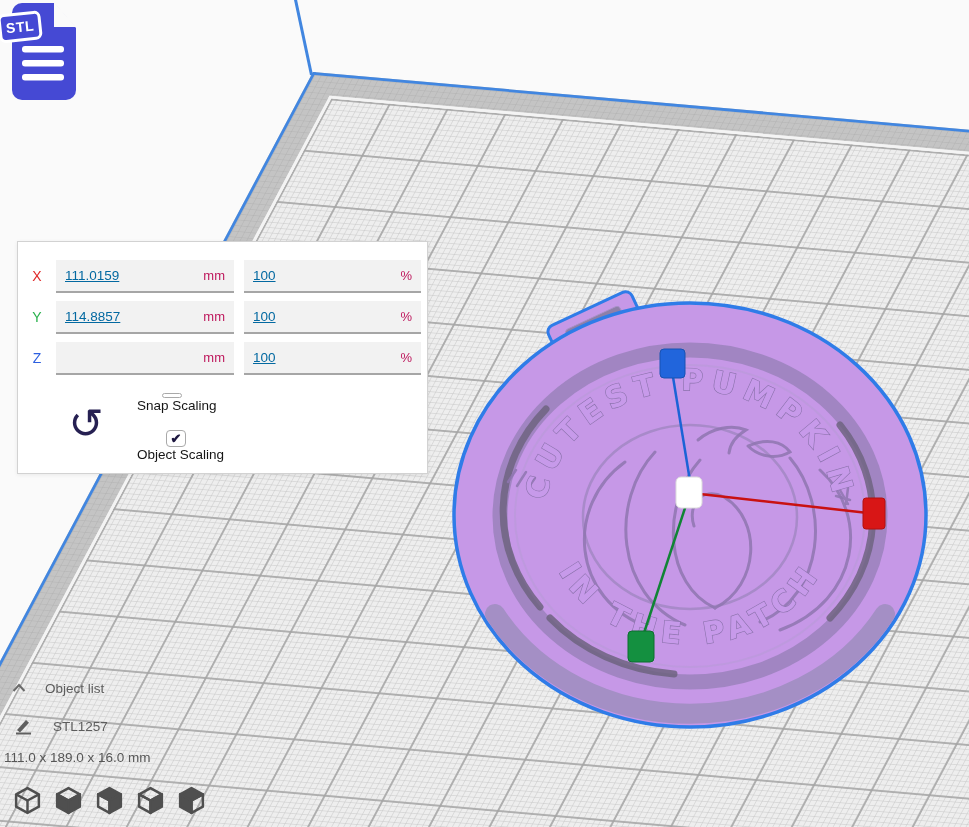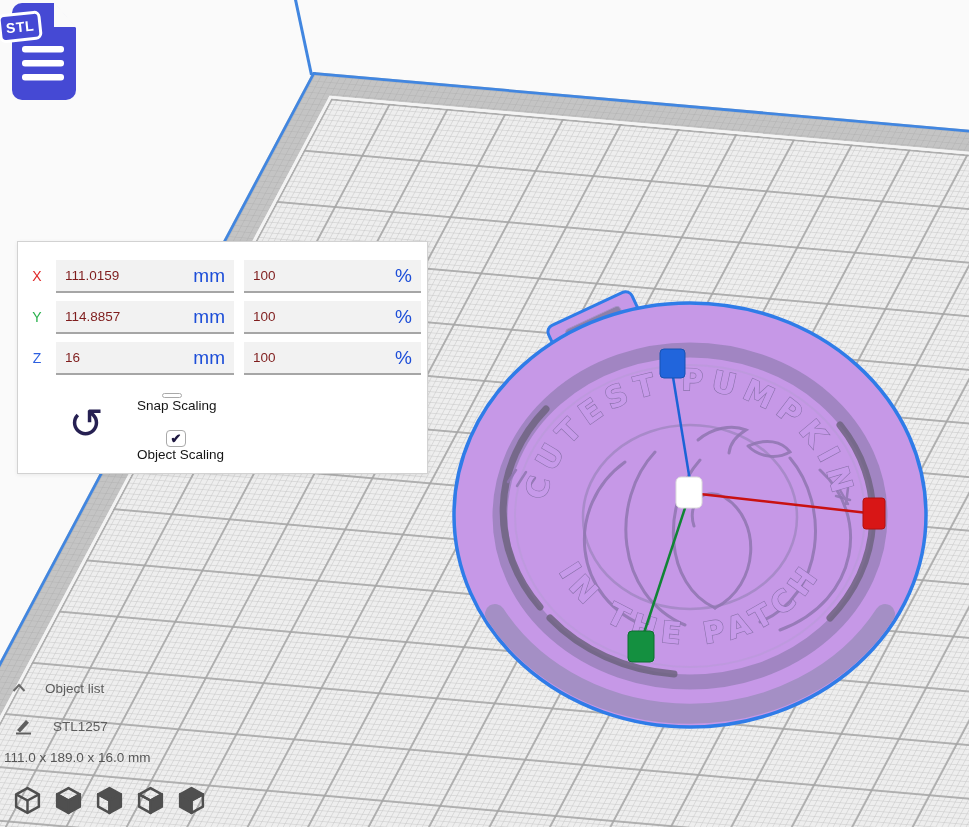--- a/index.html
+++ b/index.html
@@ -49,23 +49,23 @@
   .axis-label{position:absolute;left:0;top:0;width:18px;line-height:33px;
               text-align:center;font-size:14px;}
   .sp-row.rx .axis-label{color:var(--axis-x);}
   .sp-row.ry .axis-label{color:var(--axis-y);}
   .sp-row.rz .axis-label{color:var(--axis-z);}
   .field{position:absolute;top:0;height:33px;background:#f2f2f2;
          border-bottom:2px solid #a6a6a6;box-sizing:border-box;}
   .field.mm{left:28px;width:178px;}
   .field.pct{left:216px;width:177px;}
   .field input{border:0;background:transparent;outline:none;height:31px;
-               font-size:13.5px;color:#7f1d1d;padding:0 0 0 9px;width:120px;
-               font-family:"Liberation Sans",sans-serif;}
-  .unit{position:absolute;right:9px;top:0;line-height:31px;color:#1d4ed8;font-size:19px;}
+               font-size:13.5px;color:#0369a1;padding:0 0 0 9px;width:120px;
+               font-family:"Liberation Sans",sans-serif;text-decoration:underline;}
+  .unit{position:absolute;right:9px;top:0;line-height:31px;color:#be185d;font-size:13px;}
   .reset-btn{position:absolute;left:46px;top:160px;width:44px;height:48px;
              font-size:42px;color:#262052;line-height:44px;text-align:center;cursor:pointer;}
   .cbx-row{position:absolute;left:110px;height:20px;display:flex;align-items:center;flex-direction:column;}
   .cbx-row.snap{top:151px}.cbx-row.uniform{top:188px}
   .cbx{width:18px;height:18px;border:1.5px solid #a9a9a9;border-radius:4px;background:#fff;
        display:flex;align-items:center;justify-content:center;
        font-size:13px;color:#1c163f;font-weight:bold;}
   .cbx-label{margin-left:9px;font-size:13.5px;color:#151515;}
 
   
@@ -188,21 +188,20 @@
       </div>
       <div class="field pct">
         <input type="text" value="100" style="">
         <span class="unit">%</span>
       </div>
     </div>
 
     <div class="sp-row r2 rz">
       <span class="axis-label">Z</span>
       <div class="field mm">
-        <input type="text" value="16" style="">
         <span class="unit">mm</span>
       </div>
       <div class="field pct">
         <input type="text" value="100" style="">
         <span class="unit">%</span>
       </div>
     </div>
 
     <div class="reset-btn">↺</div>
 

